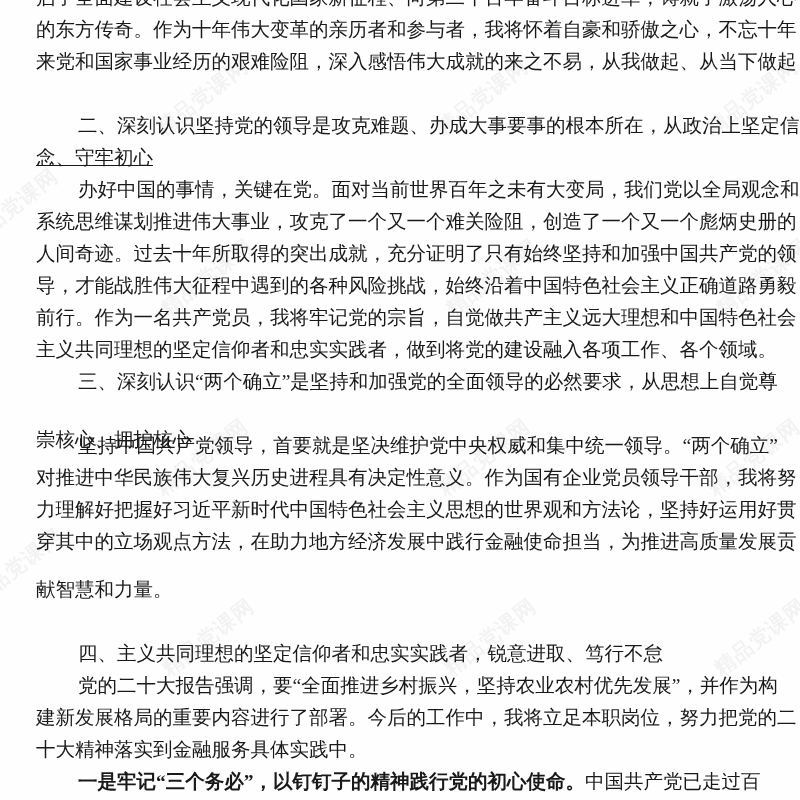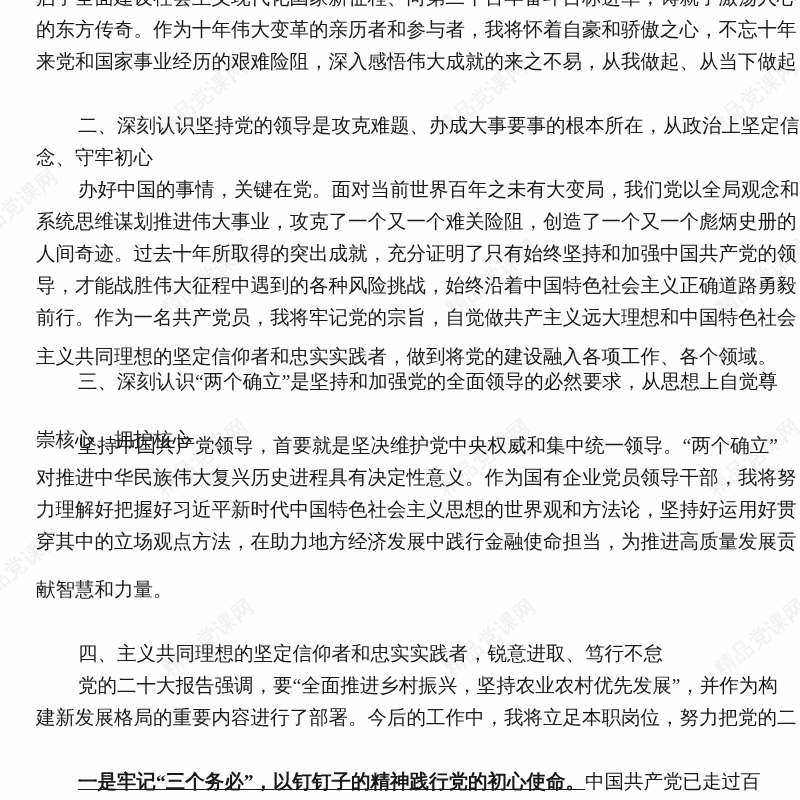--- a/index.html
+++ b/index.html
@@ -67,21 +67,21 @@
   
   .just {
     display: flex;
     justify-content: space-between;
     width: 742px;
   }
   .just > span { display: inline-block; }
 
   .indent { padding-left: 42px; }
 
-  .bold { font-weight: 700; text-decoration: underline; }
+  .bold { font-weight: 700; }
 </style>
 </head>
 <body>
 
 <div id="page">
 
   <div id="watermarks">
       <div class="wm" style="left: 150px; top: 120px;">精品党课网</div>
       <div class="wm" style="left: 430px; top: 120px;">精品党课网</div>
       <div class="wm" style="left: 700px; top: 120px;">精品党课网</div>
@@ -255,21 +255,21 @@
         <span>在</span>
         <span>，</span>
         <span>从</span>
         <span>政</span>
         <span>治</span>
         <span>上</span>
         <span>坚</span>
         <span>定</span>
         <span>信</span>
       </div>
-      <div class="line" style="top: 142px;"><span>念、守牢初心</span></div>
+      <div class="line" style="top: 142px; text-decoration: underline;"><span>念、守牢初心</span></div>
       <div class="line indent just" style="top: 174px; padding-left: 0px; left: 78px; width: 700px;">
         <span>办</span>
         <span>好</span>
         <span>中</span>
         <span>国</span>
         <span>的</span>
         <span>事</span>
         <span>情</span>
         <span>，</span>
         <span>关</span>
@@ -459,21 +459,21 @@
         <span>理</span>
         <span>想</span>
         <span>和</span>
         <span>中</span>
         <span>国</span>
         <span>特</span>
         <span>色</span>
         <span>社</span>
         <span>会</span>
       </div>
-      <div class="line" style="top: 341px; text-align: right;"><span>主义共同理想的坚定信仰者和忠实实践者，做到将党的建设融入各项工作、各个领域。</span></div>
+      <div class="line" style="top: 334px; text-align: right;"><span>主义共同理想的坚定信仰者和忠实实践者，做到将党的建设融入各项工作、各个领域。</span></div>
       <div class="line indent just" style="top: 366px; padding-left: 0px; left: 78px; width: 700px;">
         <span>三</span>
         <span>、</span>
         <span>深</span>
         <span>刻</span>
         <span>认</span>
         <span>识</span>
         <span>“</span>
         <span>两</span>
         <span>个</span>
@@ -744,20 +744,21 @@
         <span>岗</span>
         <span>位</span>
         <span>，</span>
         <span>努</span>
         <span>力</span>
         <span>把</span>
         <span>党</span>
         <span>的</span>
         <span>二</span>
       </div>
+      <div class="line" style="top: 734px;"><span>十大精神落实到金融服务具体实践中。</span></div>
       <div class="line indent" style="top: 766px;"><span class="bold">一是牢记“三个务必”，以钉钉子的精神践行党的初心使命。</span><span>中国共产党已走过百</span></div>
       <div class="line just" style="top: 798px;">
         <span>年</span>
         <span>奋</span>
         <span>斗</span>
         <span>历</span>
         <span>程</span>
         <span>，</span>
         <span>我</span>
         <span>们</span>

